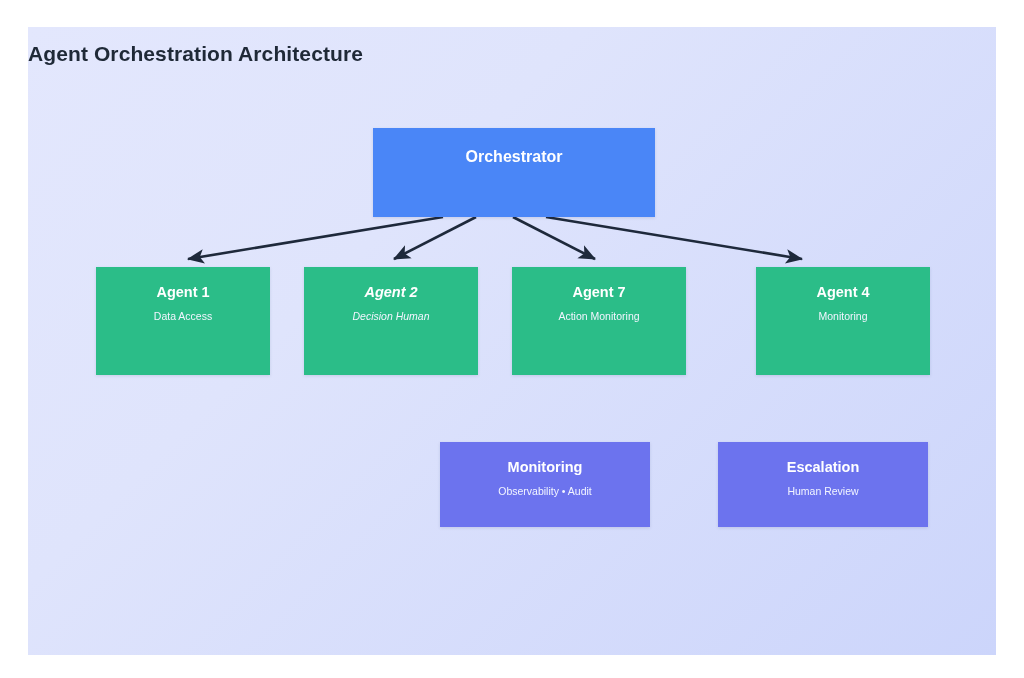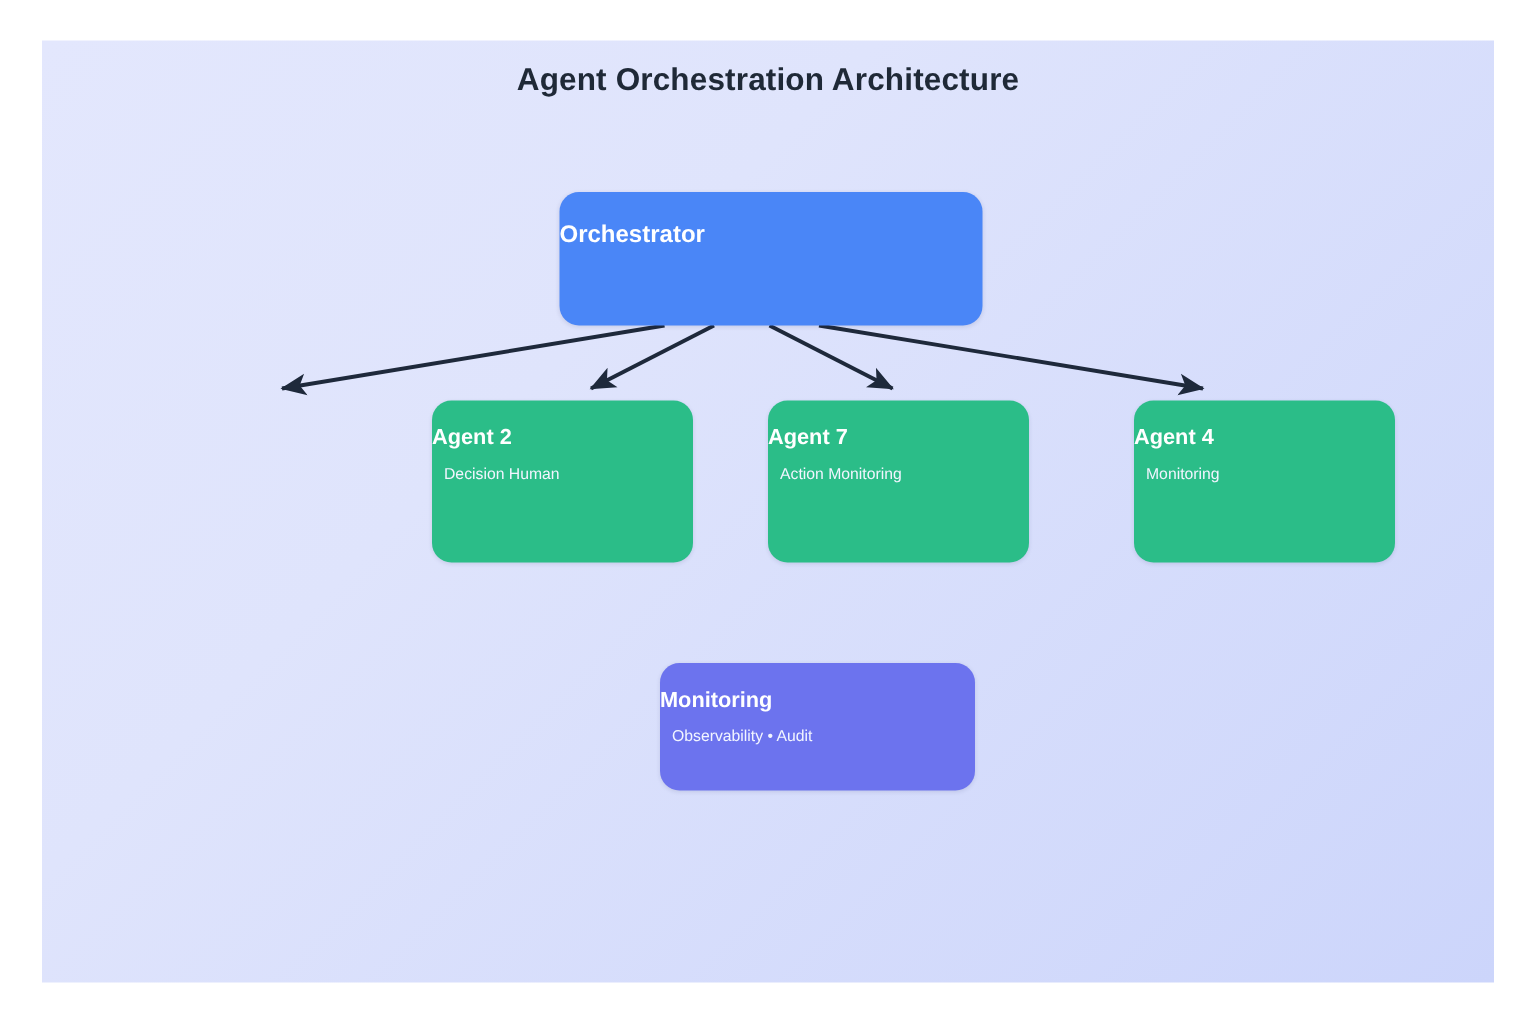--- a/index.html
+++ b/index.html
@@ -31,35 +31,35 @@
     height: 628px;
     background: linear-gradient(135deg, #e3e7fd 0%, #dfe4fc 35%, #ccd5fb 100%);
   }
 
   
   #diagram-title {
     position: absolute;
     left: 0;
     top: 15px;
     width: 968px;
-    text-align: center;
+    text-align: left;
     font-size: 21px;
     font-weight: bold;
     color: #1f2937;
     letter-spacing: 0.1px;
   }
 
   
   .node {
     position: absolute;
     box-sizing: border-box;
-    border-radius: 13px;
+    border-radius: 0;
     display: flex;
     flex-direction: column;
-    align-items: flex-start;
+    align-items: center;
     padding-top: 18px;
     box-shadow: 0 1px 3px rgba(40, 50, 90, 0.13);
   }
   .node .node-title {
     font-size: 14.5px;
     font-weight: bold;
     color: #ffffff;
     line-height: 1.1;
     text-align: center;
   }
@@ -87,21 +87,21 @@
 
   
   .node-agent {
     top: 240px;
     width: 174px;
     height: 108px;
     background: #2bbd88;
   }
   .node-agent .node-sub { margin-top: 9px; }
   #node-agent-1 { left: 68px; }
-  #node-agent-2 { left: 260px; }
+  #node-agent-2 { left: 276px; font-style: italic; }
   #node-agent-3 { left: 484px; }
   #node-agent-4 { left: 728px; }
 
   
   .node-support {
     top: 415px;
     width: 210px;
     height: 85px;
     background: #6c73ee;
   }
@@ -140,20 +140,24 @@
         <line x1="448" y1="190" x2="366" y2="232"></line>
         <line x1="485" y1="190" x2="567" y2="232"></line>
         <line x1="518" y1="190" x2="774" y2="232"></line>
       </g>
     </svg>
 
     <div class="node" id="node-orchestrator">
       <div class="node-title">Orchestrator</div>
     </div>
 
+    <div class="node node-agent" id="node-agent-1">
+      <div class="node-title">Agent 1</div>
+      <div class="node-sub">Data Access</div>
+    </div>
 
     <div class="node node-agent" id="node-agent-2">
       <div class="node-title">Agent 2</div>
       <div class="node-sub">Decision Human</div>
     </div>
 
     <div class="node node-agent" id="node-agent-3">
       <div class="node-title">Agent 7</div>
       <div class="node-sub">Action Monitoring</div>
     </div>
@@ -162,15 +166,19 @@
       <div class="node-title">Agent 4</div>
       <div class="node-sub">Monitoring</div>
     </div>
 
 
     <div class="node node-support" id="node-monitoring">
       <div class="node-title">Monitoring</div>
       <div class="node-sub">Observability • Audit</div>
     </div>
 
+    <div class="node node-support" id="node-escalation">
+      <div class="node-title">Escalation</div>
+      <div class="node-sub">Human Review</div>
+    </div>
 
   </div>
 </div>
 
 </body></html>

